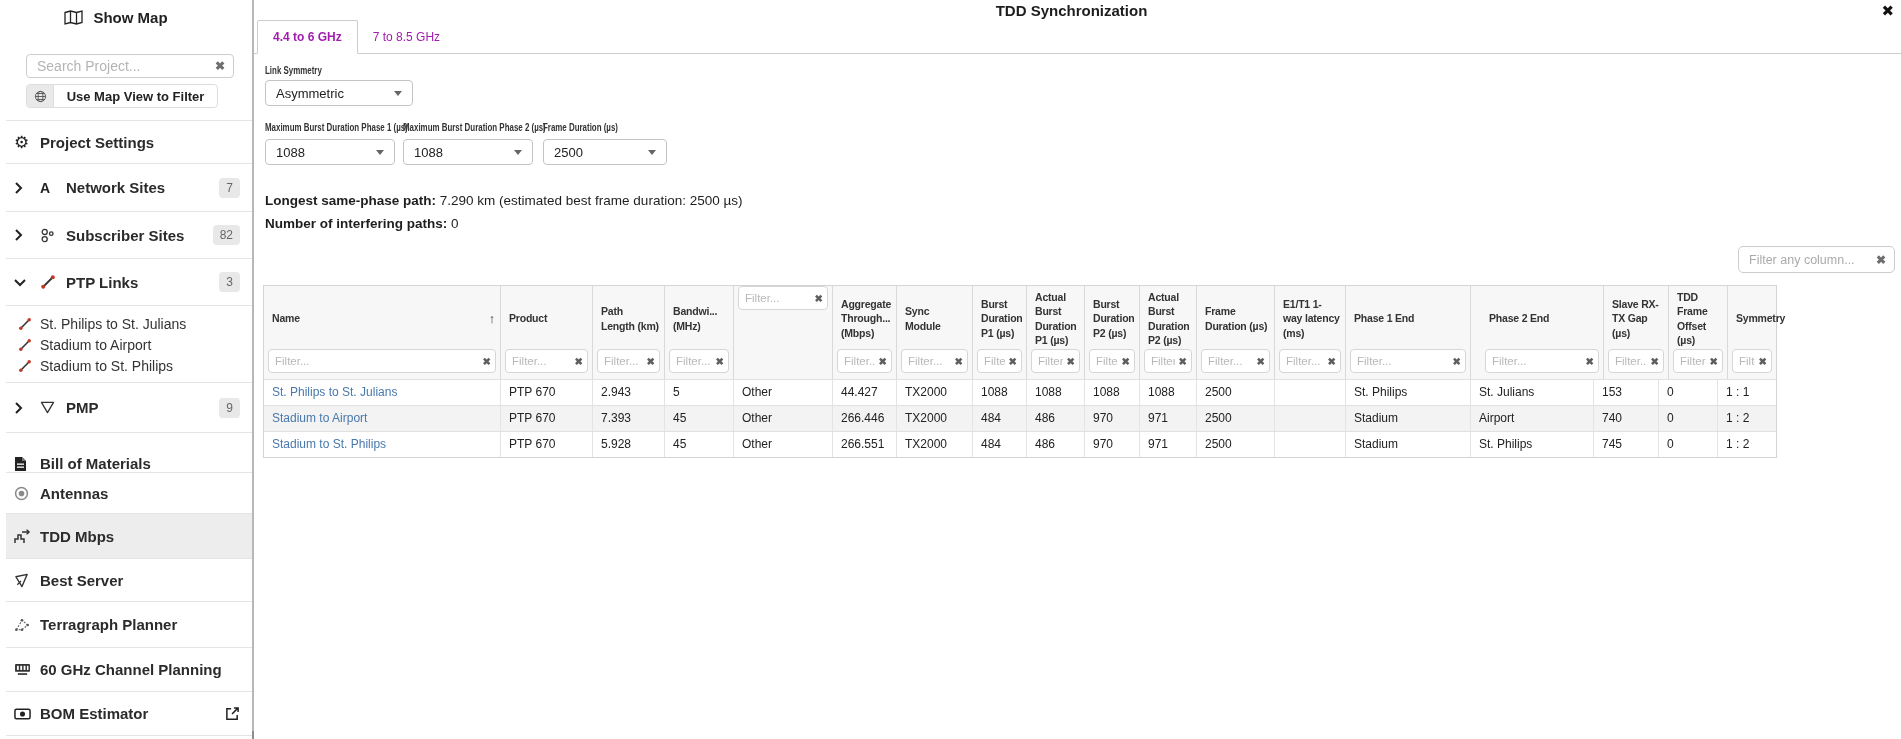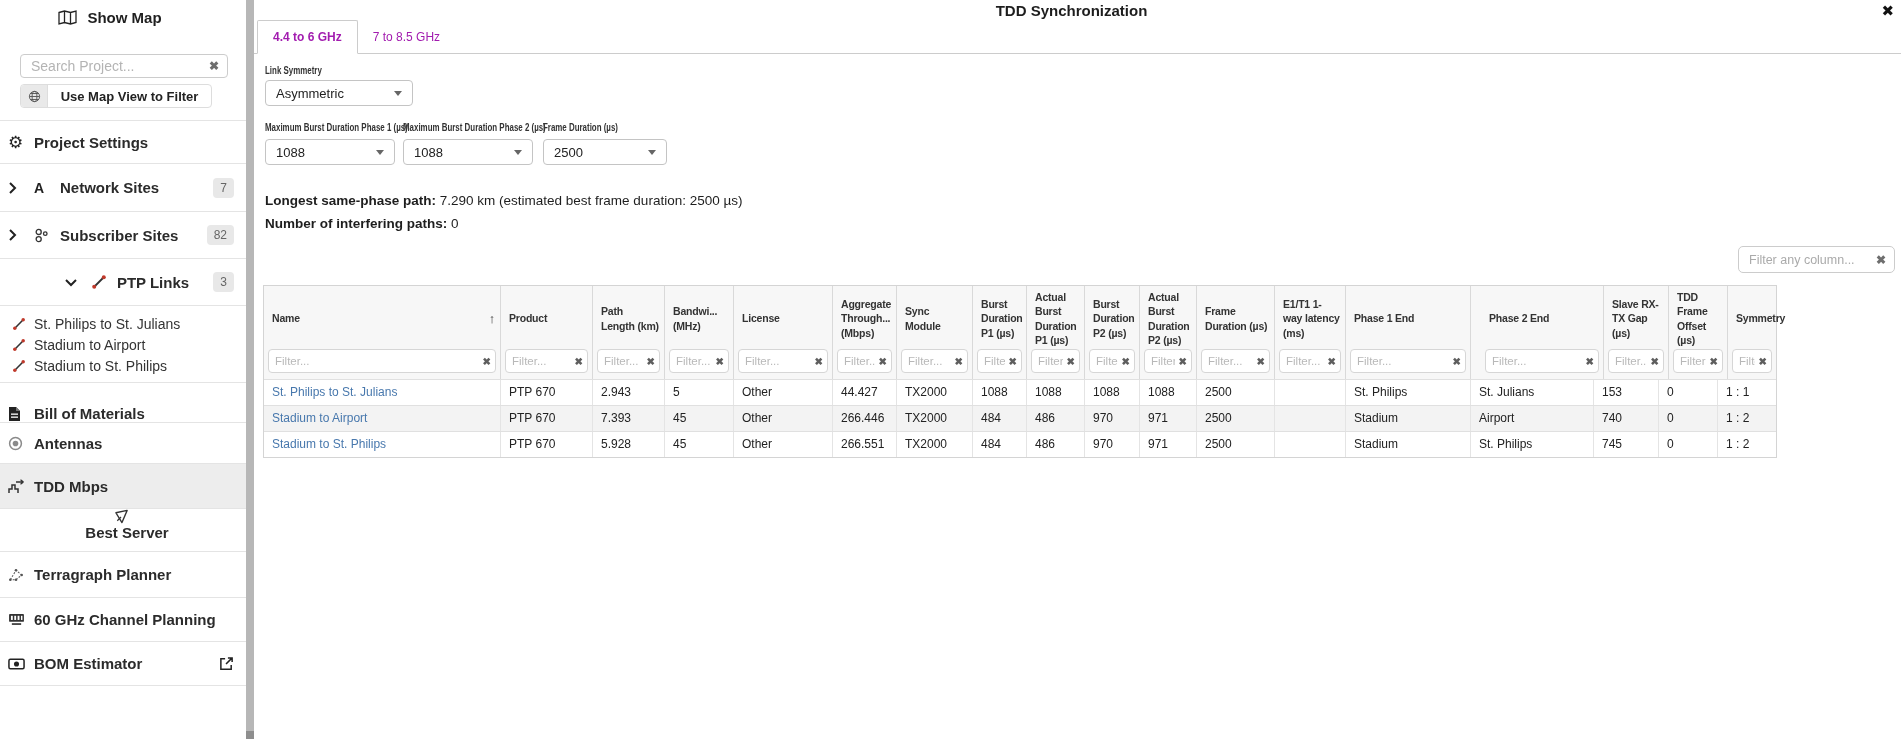--- a/index.html
+++ b/index.html
@@ -1,18 +1,18 @@
 <!DOCTYPE html>
 <html><head>
 <meta charset="utf-8">
 <style>
   html,body{margin:0;padding:0;width:1901px;height:739px;overflow:hidden;background:#fff;
     font-family:"Liberation Sans",sans-serif;color:#222;}
   
-  .sidebar{position:absolute;left:0;top:0;width:246px;height:737px;background:#fff;}
+  .sidebar{position:absolute;left:6px;top:0;width:246px;height:737px;background:#fff;}
   .scroll-strip{position:absolute;left:246px;top:0;width:8px;height:739px;background:#b7b7b7;}
   .scroll-corner{position:absolute;left:246px;top:731px;width:8px;height:8px;background:#8e8e8e;}
   .show-map{display:flex;align-items:center;justify-content:center;gap:10px;height:26px;margin-top:4px;
     padding-right:26px;font-size:15px;font-weight:bold;color:#1f1f1f;cursor:pointer;}
   .search-wrap{position:absolute;left:20px;top:54px;width:190px;height:22px;border:1px solid #ccc;
     border-radius:4px;display:flex;align-items:center;padding:0 8px;background:#fff;}
   .search-wrap input{flex:1;min-width:0;border:none;outline:none;font-size:14px;color:#be185d;
     font-family:"Liberation Sans",sans-serif;}
   .search-wrap input::placeholder{color:#b4b4b4;}
   .xclear{color:#6e6e6e;font-size:12px;font-weight:bold;cursor:pointer;}
@@ -139,21 +139,21 @@
         <span class="nicon">
           <svg width="15" height="15" viewBox="0 0 16 16">
             <circle cx="5" cy="4.2" r="2.7" fill="none" stroke="#333" stroke-width="1.4"></circle>
             <circle cx="5" cy="11.8" r="2.7" fill="none" stroke="#333" stroke-width="1.4"></circle>
             <circle cx="12" cy="6" r="1.9" fill="none" stroke="#333" stroke-width="1.4"></circle>
           </svg>
         </span>
         <span class="nlabel">Subscriber Sites</span>
         <span class="badge">82</span>
       </div>
-      <div class="nav-item" style="height: 47px; justify-content: center;">
+      <div class="nav-item" style="height: 47px;">
         <span class="chev">
           <svg width="12" height="9" viewBox="0 0 12 9">
             <path d="M1 2 L6 7 L11 2" fill="none" stroke="#222" stroke-width="2"></path>
           </svg>
         </span>
         <span class="nicon">
           <svg width="16" height="16" viewBox="0 0 16 16">
             <line x1="3.5" y1="12.5" x2="12.5" y2="3.5" stroke="#333" stroke-width="1.8"></line>
             <circle cx="3.2" cy="12.8" r="2" fill="#c0392b"></circle>
             <circle cx="12.8" cy="3.2" r="2" fill="#c0392b"></circle>
@@ -187,20 +187,34 @@
           <span class="cicon">
             <svg width="14" height="14" viewBox="0 0 16 16">
               <line x1="3.5" y1="12.5" x2="12.5" y2="3.5" stroke="#333" stroke-width="1.8"></line>
               <circle cx="3.2" cy="12.8" r="2" fill="#c0392b"></circle>
               <circle cx="12.8" cy="3.2" r="2" fill="#c0392b"></circle>
             </svg>
           </span>
           <span>Stadium to St. Philips</span>
         </div>
       </div>
+      <div class="nav-item" style="height: 50px;">
+        <span class="chev">
+          <svg width="9" height="12" viewBox="0 0 9 12">
+            <path d="M2 1 L7 6 L2 11" fill="none" stroke="#222" stroke-width="2"></path>
+          </svg>
+        </span>
+        <span class="nicon">
+          <svg width="15" height="13" viewBox="0 0 16 14">
+            <path d="M1.5 1.5 H14.5 L8 12.5 Z" fill="none" stroke="#333" stroke-width="1.4" stroke-linejoin="round"></path>
+          </svg>
+        </span>
+        <span class="nlabel">PMP</span>
+        <span class="badge">9</span>
+      </div>
       <div class="nav-item" style="height: 40px; align-items: flex-end;">
         <span class="nicon">
           <svg width="13" height="16" viewBox="0 0 13 16">
             <path d="M1 1 H8 L12 5 V15 H1 Z" fill="#222"></path>
             <path d="M8 1 L12 5 H8 Z" fill="#777"></path>
             <rect x="3" y="7.5" width="7" height="1.3" fill="#fff"></rect>
             <rect x="3" y="10.5" width="7" height="1.3" fill="#fff"></rect>
           </svg>
         </span>
         <span class="nlabel">Bill of Materials</span>
@@ -216,21 +230,21 @@
       </div>
       <div class="nav-item active" style="height: 45px;">
         <span class="nicon">
           <svg width="18" height="15" viewBox="0 0 18 15">
             <path d="M1 14 V10 H4 V6 H7 V10 H10 V14" fill="none" stroke="#333" stroke-width="1.5"></path>
             <path d="M8 3 H15.5 M15.5 3 l-3 -2.2 M15.5 3 l-3 2.2" stroke="#333" stroke-width="1.3" fill="none"></path>
           </svg>
         </span>
         <span class="nlabel">TDD Mbps</span>
       </div>
-      <div class="nav-item" style="height: 43px; flex-direction: column;">
+      <div class="nav-item" style="height: 43px;">
         <span class="nicon">
           <svg width="15" height="15" viewBox="0 0 16 16">
             <path d="M2 4 L14 1.5 L8.5 14.5 Z" fill="none" stroke="#333" stroke-width="1.5" stroke-linejoin="round"></path>
             <line x1="3.5" y1="12.5" x2="7.5" y2="8.5" stroke="#333" stroke-width="1.3"></line>
           </svg>
         </span>
         <span class="nlabel">Best Server</span>
       </div>
       <div class="nav-item" style="height: 46px;">
         <span class="nicon">
@@ -356,23 +370,20 @@
         <div class="hcell" style="width: 69px;">
           <div class="hlab">
             <span>Bandwi... (MHz)</span>
           </div>
           <div class="fbox">
             <input placeholder="Filter..." style="">
             <span class="fx">✖</span>
           </div>
         </div>
         <div class="hcell" style="width: 99px;">
-          <div class="hlab">
-            <span>License</span>
-          </div>
           <div class="fbox">
             <input placeholder="Filter..." style="">
             <span class="fx">✖</span>
           </div>
         </div>
         <div class="hcell" style="width: 64px;">
           <div class="hlab">
             <span>Aggregate Through... (Mbps)</span>
           </div>
           <div class="fbox">

